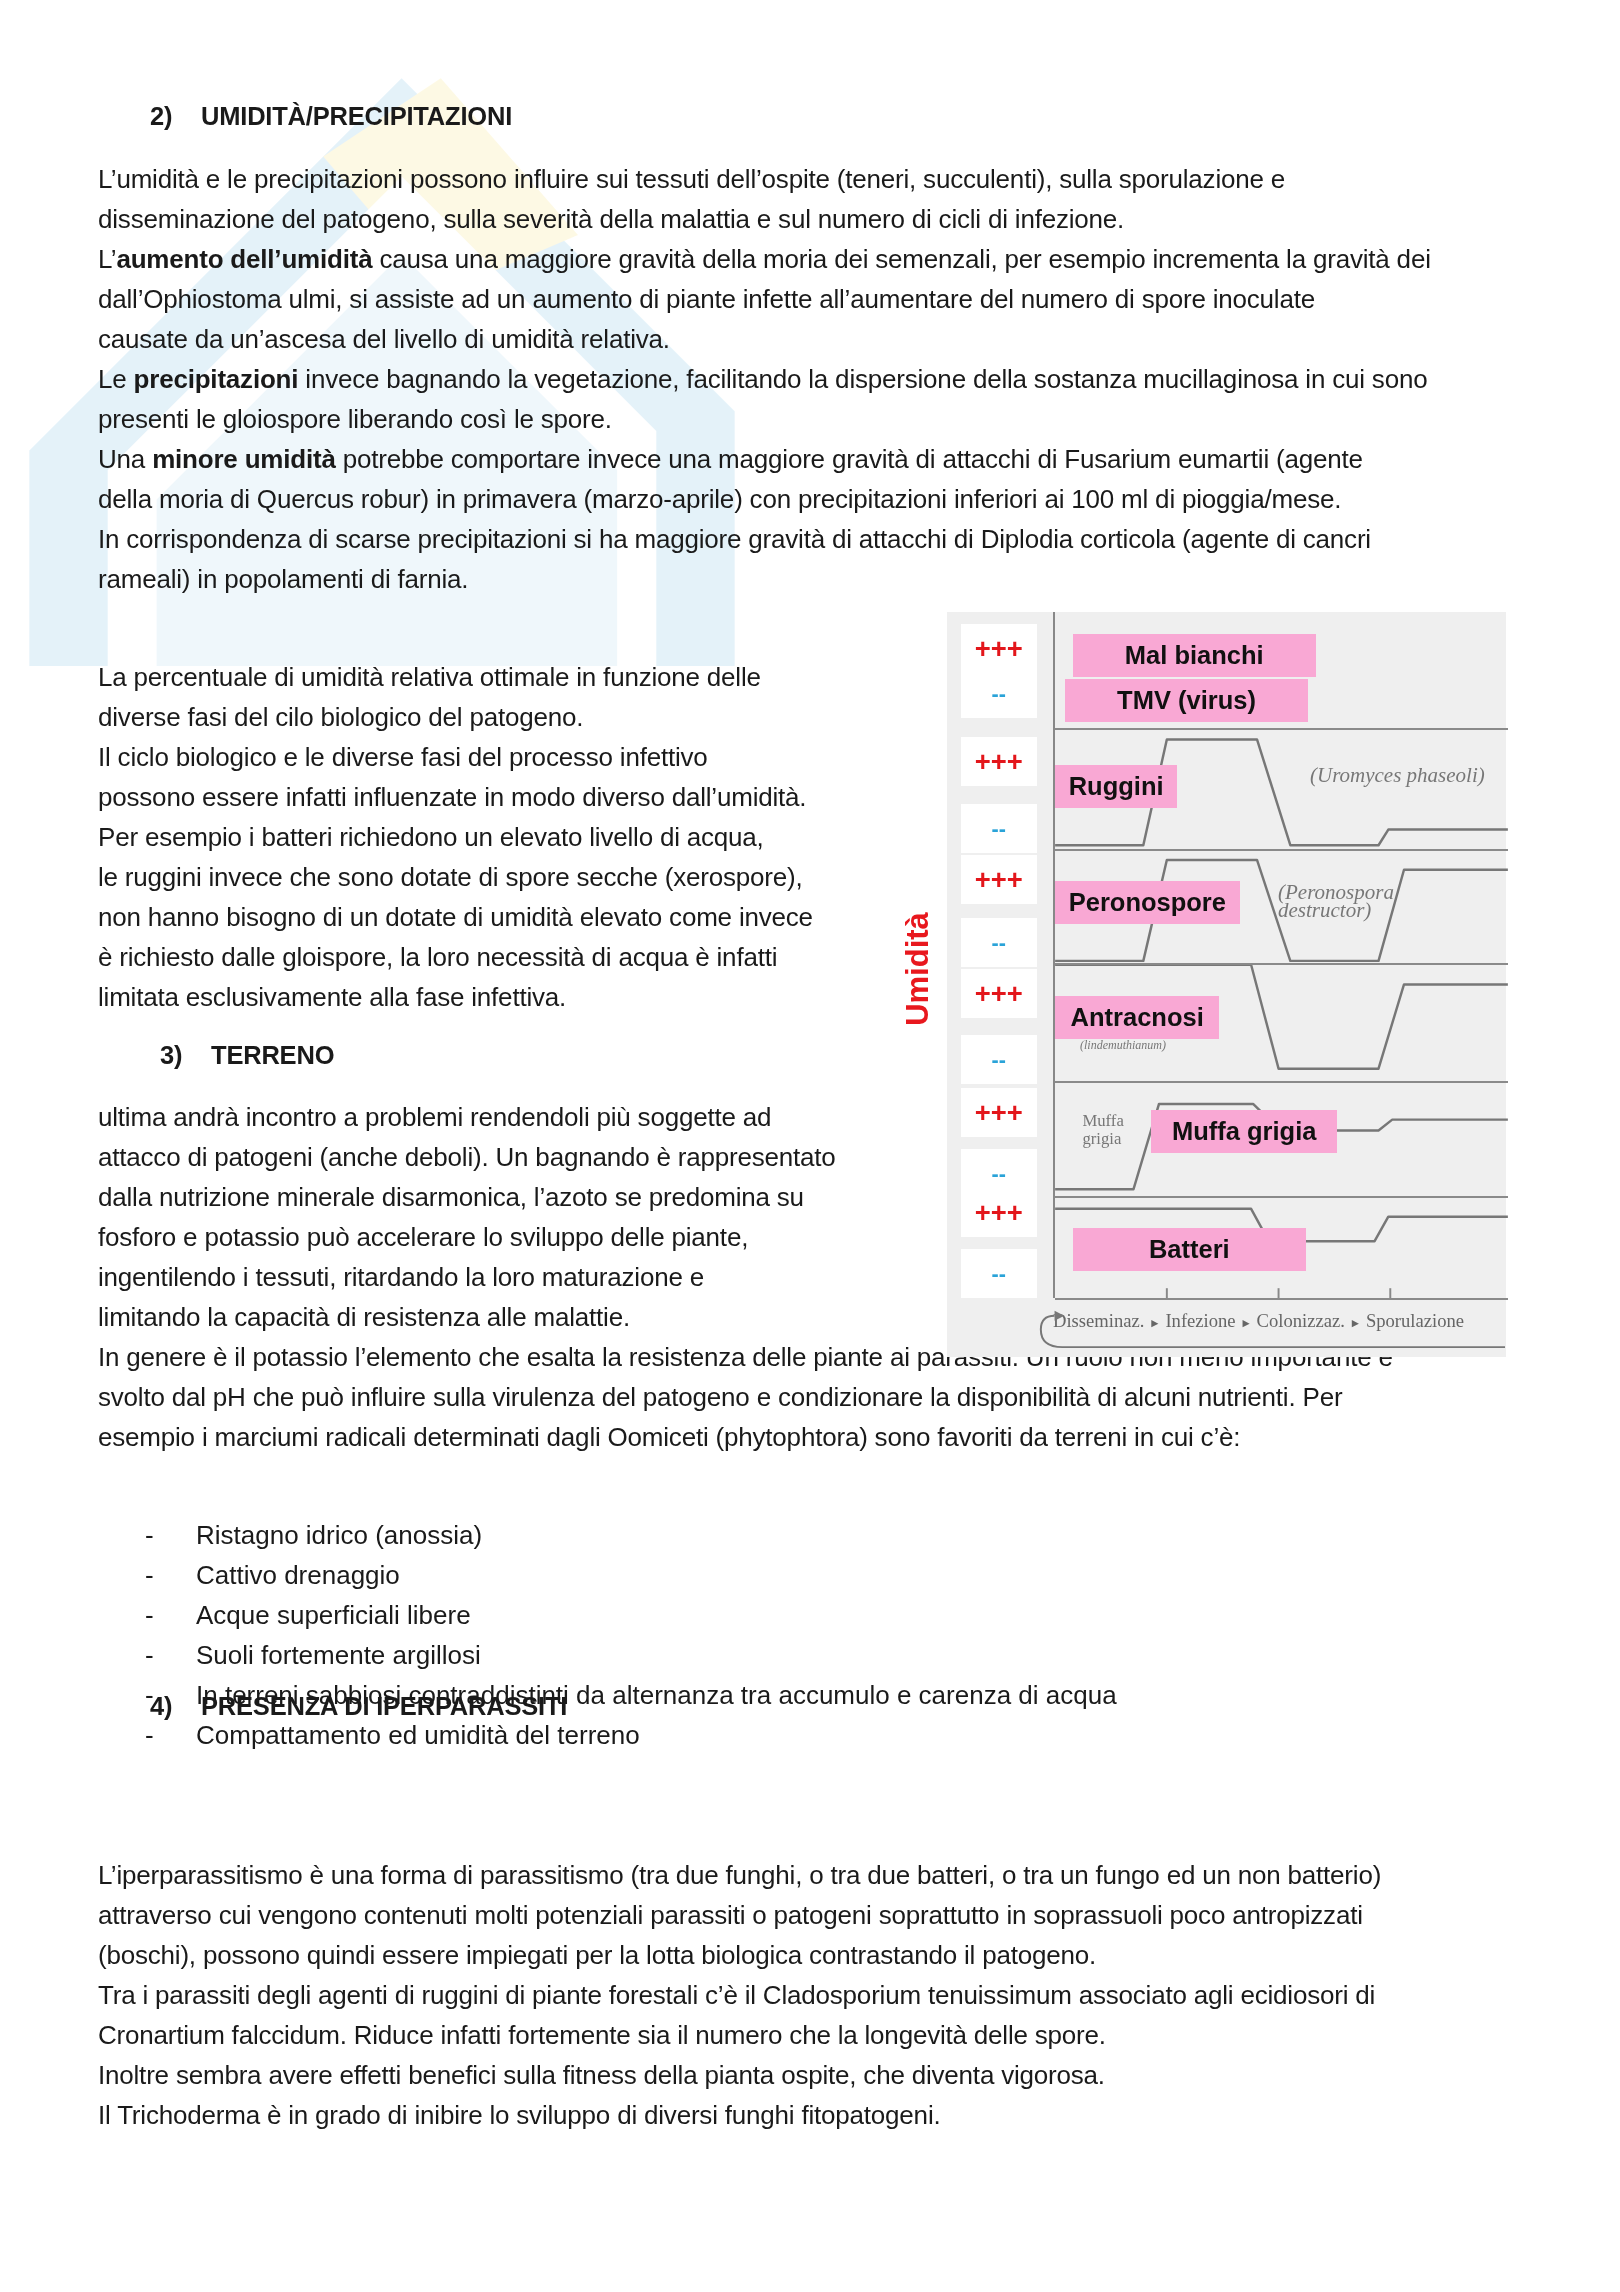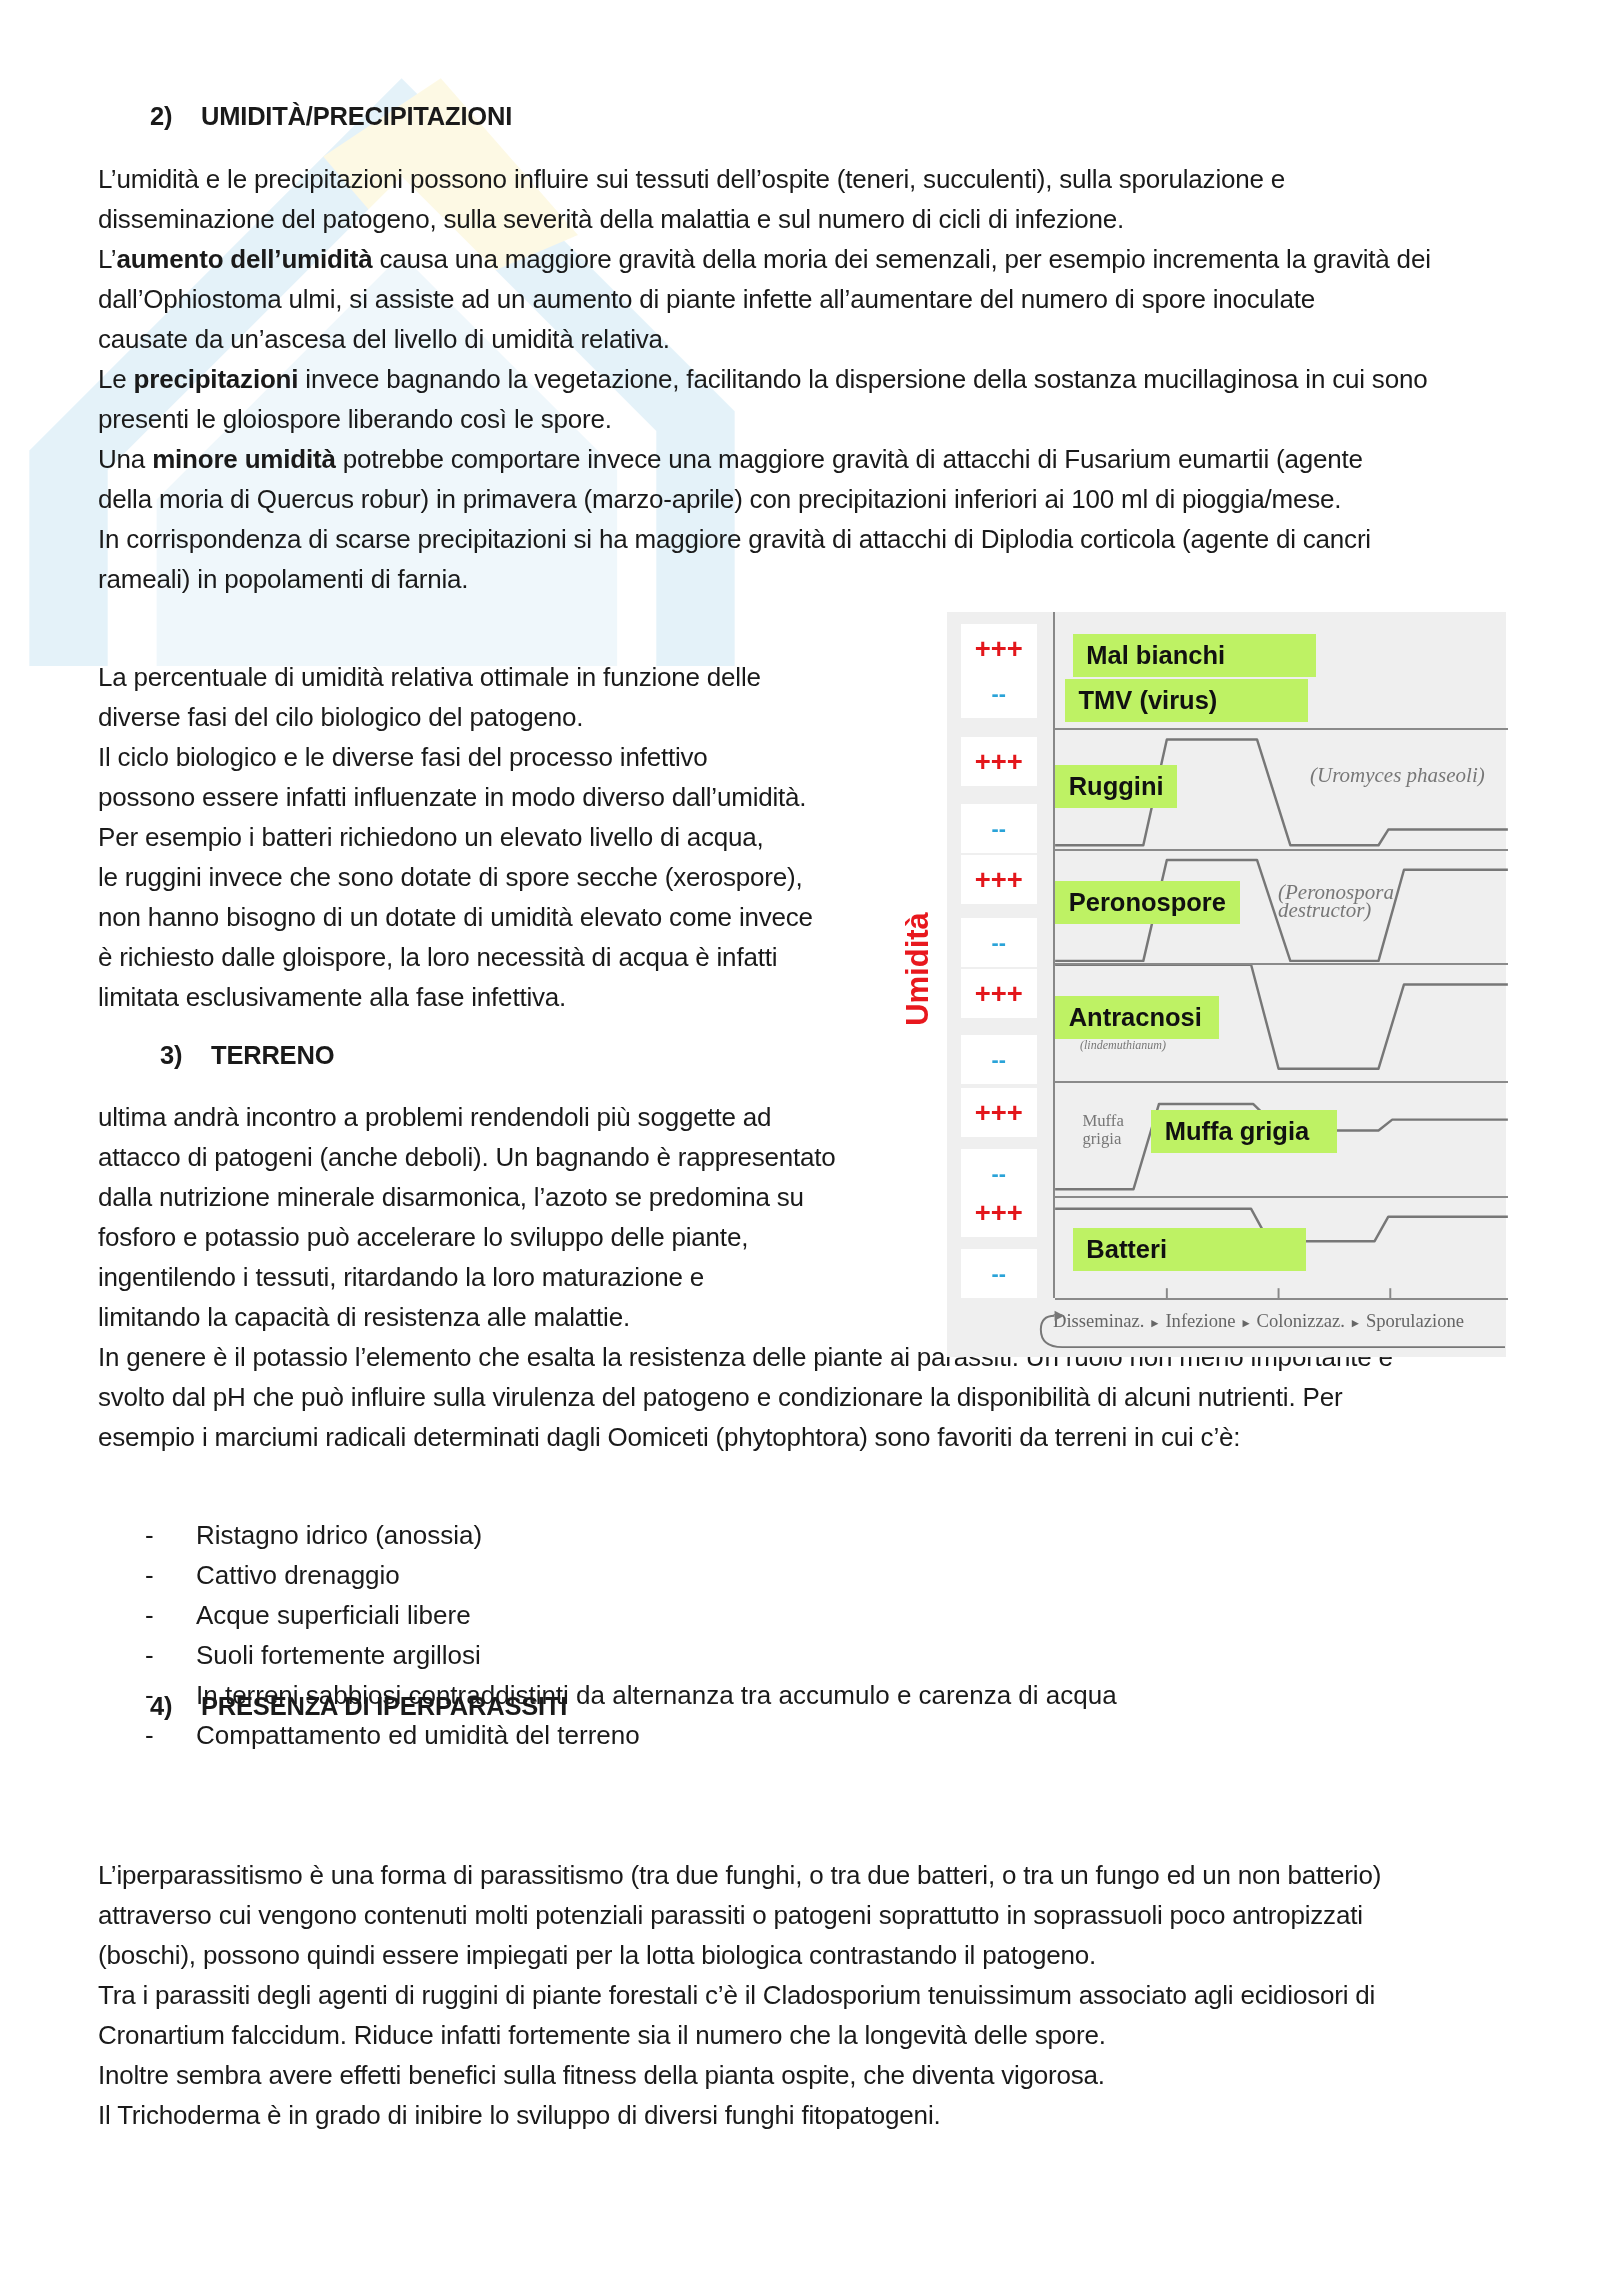--- a/index.html
+++ b/index.html
@@ -18,21 +18,21 @@
   
   .figure { position: absolute; left: 947px; top: 612px; width: 559px; height: 745px; background: #efefef; }
   .fig-ylab { position: absolute; left: 900px; top: 912px; width: 39px; height: 118px; }
   .fig-ylab span { position: absolute; left: -39px; top: 39px; transform: rotate(-90deg); color: #e8181e; font-weight: bold; font-size: 31px; white-space: nowrap; }
   .levels { position: absolute; left: 0; top: 0; width: 102px; height: 686px; }
   .lvl { position: absolute; left: 13.7px; width: 76px; height: 49px; background: #ffffff; text-align: center; font-weight: bold; font-size: 27.4px; line-height: 49px; }
   .lvl.hi { color: #e3161b; }
   .lvl.lo { color: #2aa3d8; font-size: 21.6px; }
   .chart-area { position: absolute; left: 106px; top: 0; width: 453px; height: 686px; border-left: 2px solid #888; }
   .row-sep { position: absolute; left: 0; width: 453px; height: 2px; background: #8a8a8a; }
-  .label-box { position: absolute; background: #bef264; font-weight: bold; font-size: 25.5px; color: #111; padding: 0 13.7px; line-height: 43px; }
+  .label-box { position: absolute; background: #f9a8d4; font-weight: bold; font-size: 25.5px; color: #111; padding: 0 13.7px; line-height: 43px; text-align: center; }
   .note { position: absolute; font-family: "Liberation Serif", serif; font-style: italic; color: #777; font-size: 21px; line-height: 17.6px; }
   .phase-row { position: absolute; left: 106px; top: 698px; font-family: "Liberation Serif", serif; color: #666; font-size: 18.6px; white-space: nowrap; }
   svg.curves { position: absolute; left: 0; top: 0; }
 </style>
 </head>
 <body>
 
 <div class="page">
 
   <svg class="watermark" viewBox="0 0 720 640">

